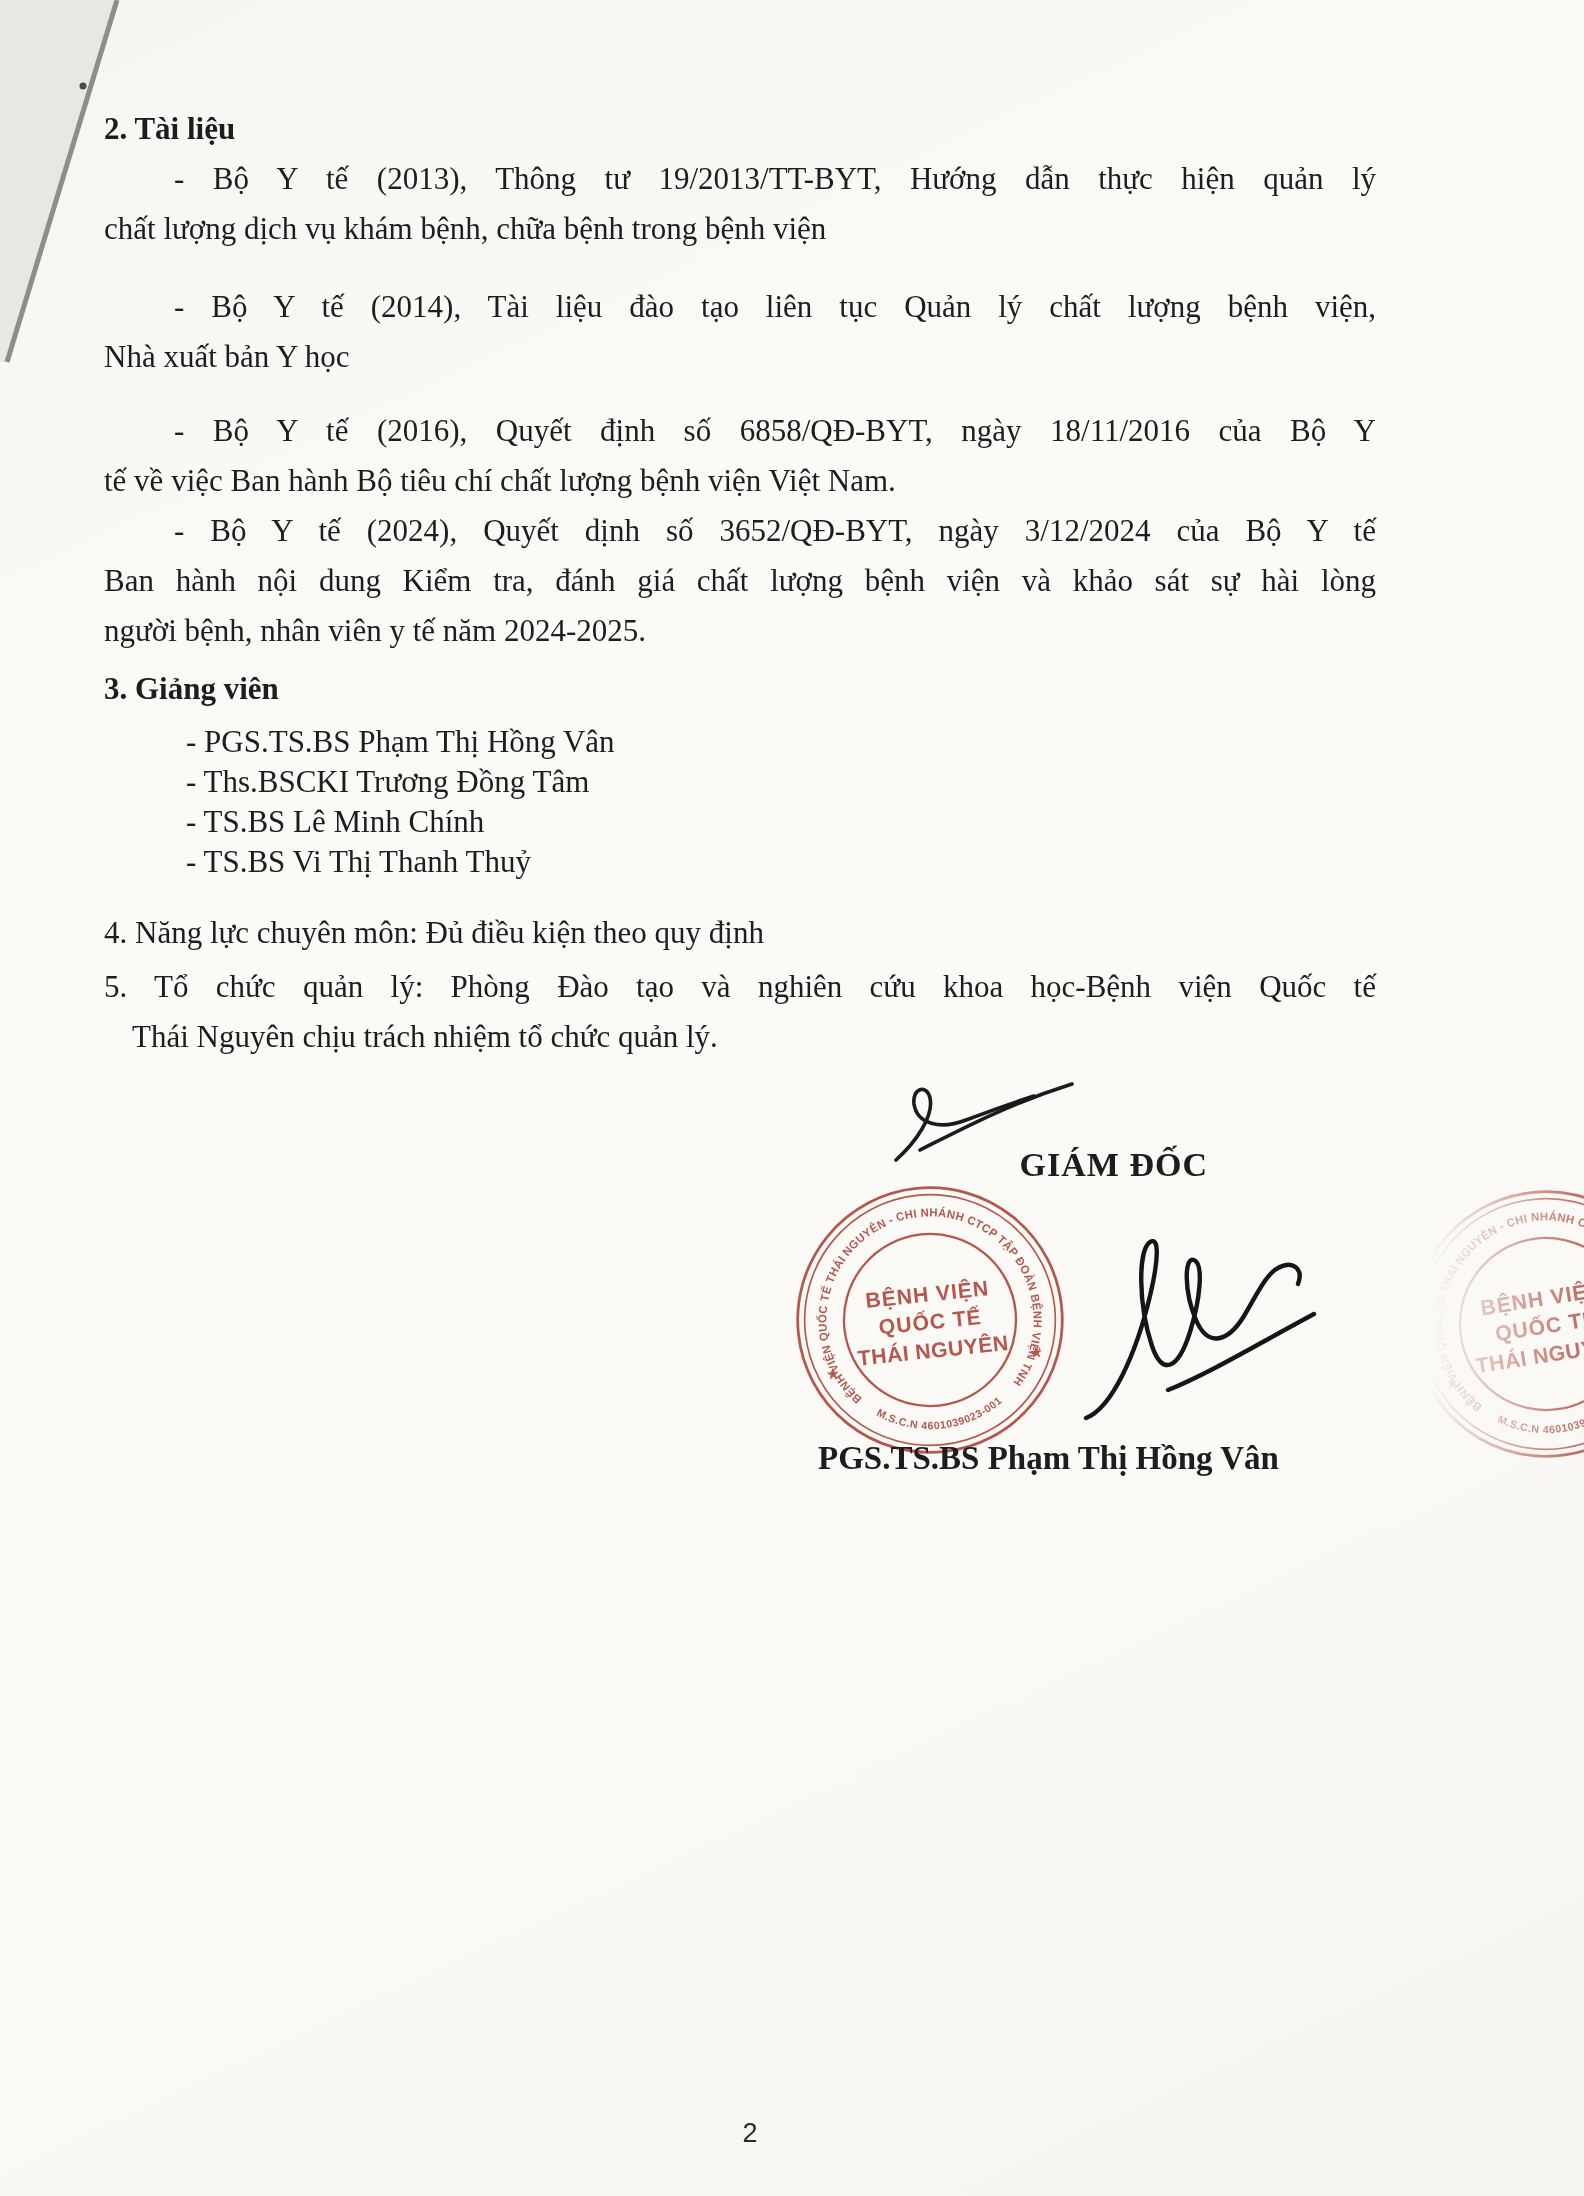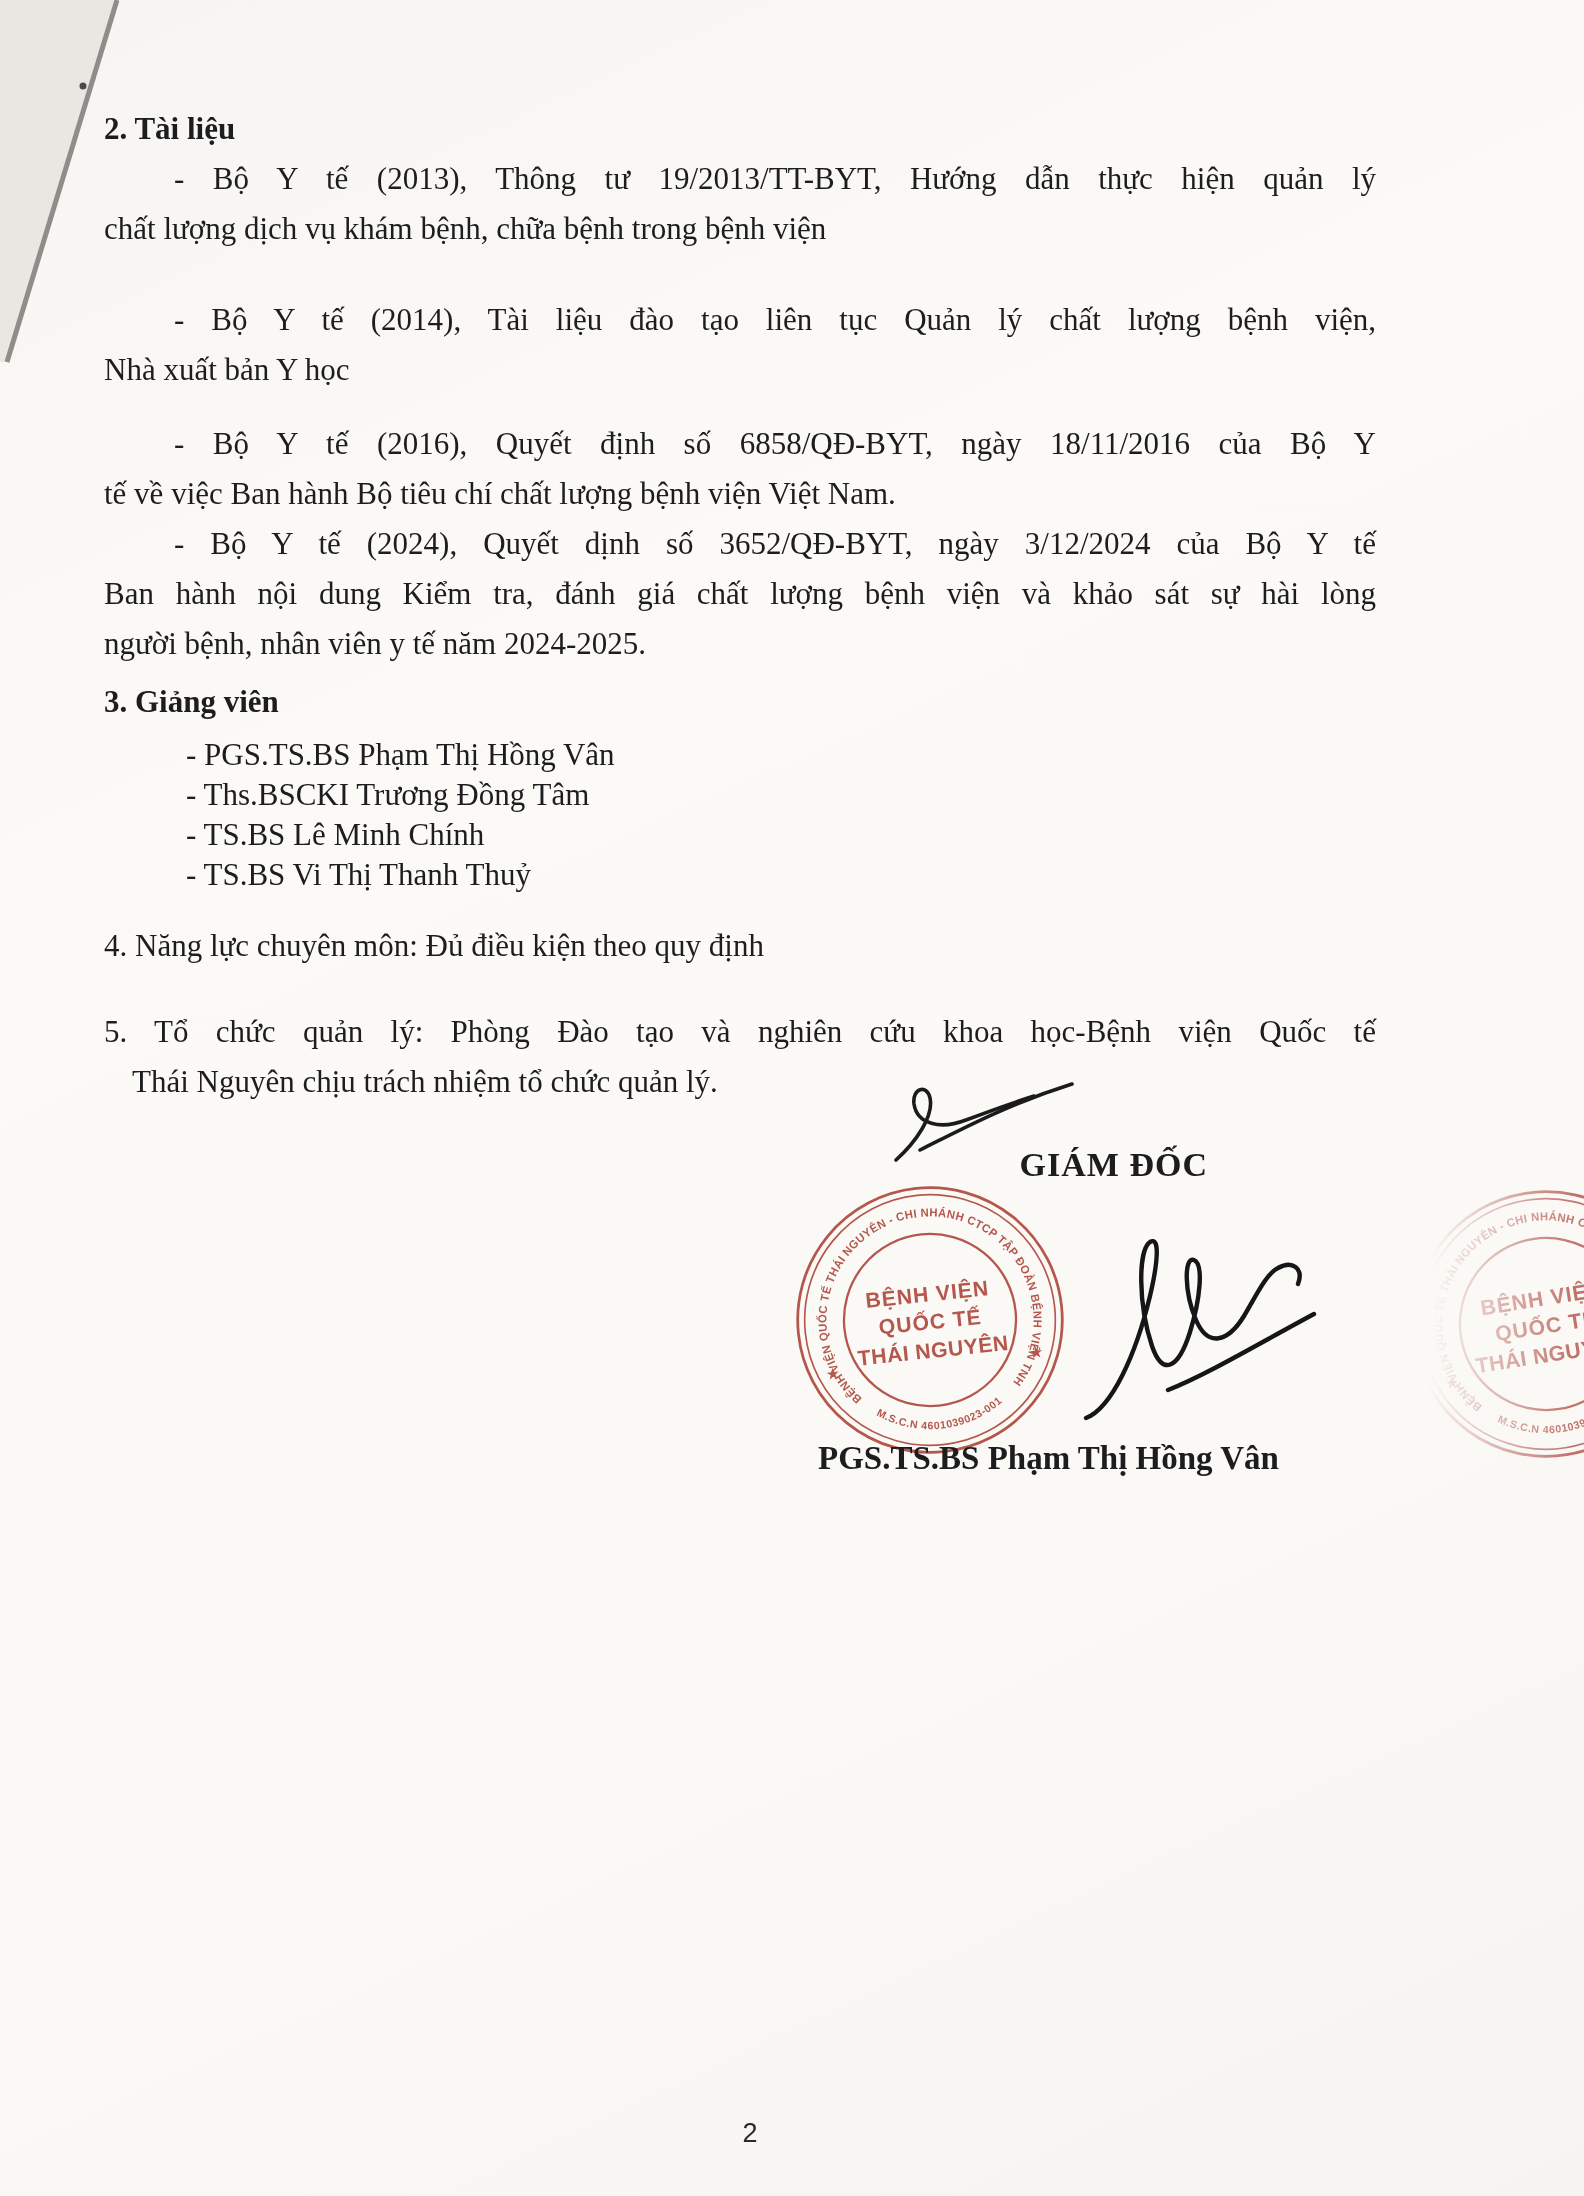--- a/index.html
+++ b/index.html
@@ -13,22 +13,22 @@
   }
   .content{
     position:absolute;left:104px;top:104px;width:1272px;
     font-size:31px;line-height:50px;
   }
   .sec-heading{font-weight:bold;margin:0;}
   .line{white-space:normal;}
   .just{text-align:justify;text-align-last:justify;}
   .ind{text-indent:70px;}
   .ref-item{margin:0;}
-  .mt32{}.mt28{margin-top:41px}.mt24{margin-top:24px}
-  .mt26{margin-top:26px}.mt22{margin-top:36px}.mt20{}
+  .mt32{}.mt28{margin-top:28px}.mt24{margin-top:24px}
+  .mt26{margin-top:26px}.mt22{margin-top:4px}.mt20{}
   .mt8{margin-top:8px}.mt6{margin-top:8px}
   .lect{line-height:40px;margin-left:82px;}
   .hang{padding-left:28px;}
   b{font-weight:normal;}
   .giamdoc{
     position:absolute;left:988px;top:1146px;width:220px;
     font-size:34px;font-weight:bold;letter-spacing:1px;text-align:right;
   }
   .signer-name{
     position:absolute;left:818px;top:1440px;width:580px;

